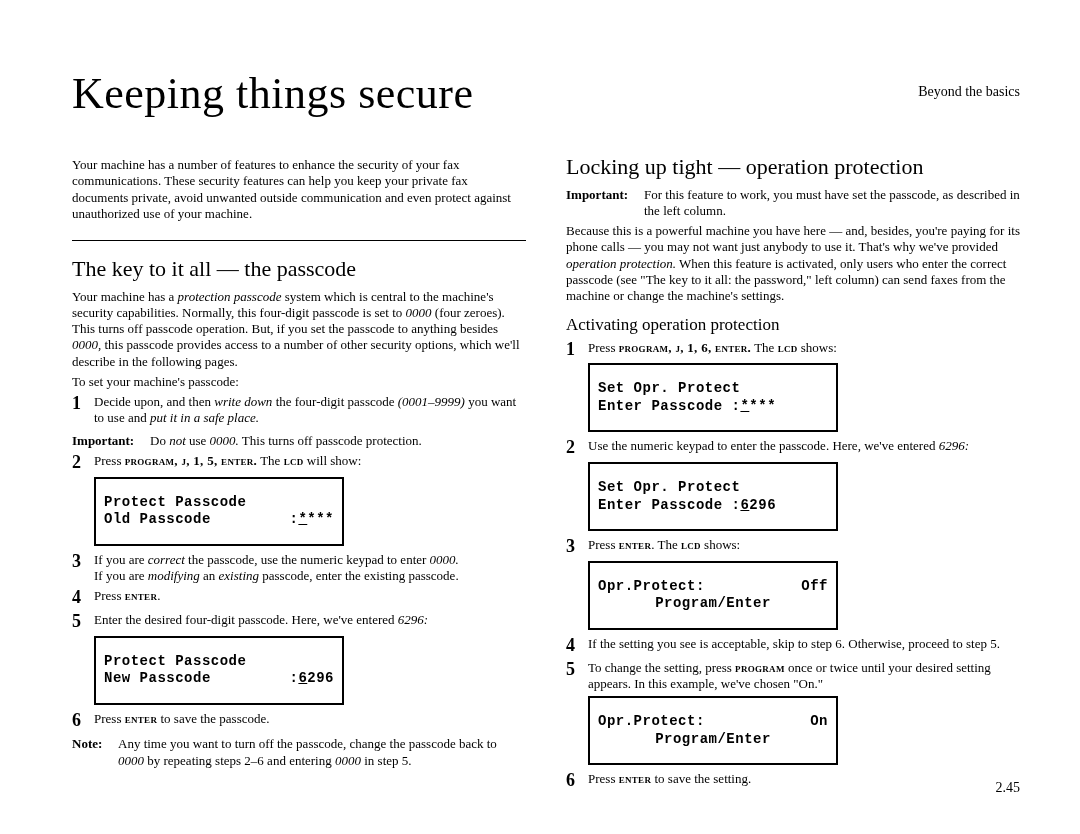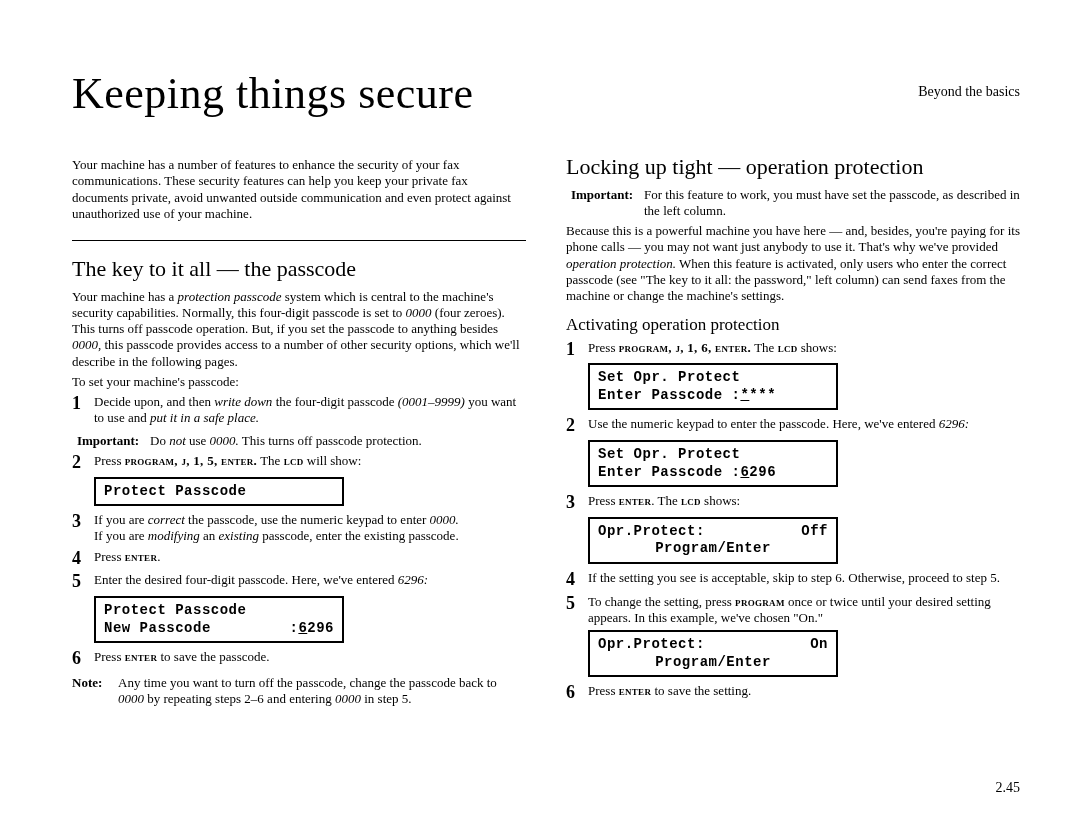--- a/index.html
+++ b/index.html
@@ -65,38 +65,38 @@
     width: 22px;
     flex: 0 0 22px;
     line-height: 1.1;
   }
   .step .body {
     flex: 1 1 auto;
   }
   .indented { margin-left: 40px; }
   .lcd {
     border: 2px solid #000;
-    padding: 4px 8px;
+    padding: 15px 8px;
     margin: 4px 0 6px 22px;
     width: 230px;
     font-family: "Courier New", monospace;
     font-weight: bold;
     font-size: 14px;
     line-height: 1.25;
     letter-spacing: 0.5px;
   }
   .lcd .row2 { display: flex; justify-content: space-between; }
   .lcd .center { text-align: center; }
   .lcd .u { text-decoration: underline; }
   .smallcaps { font-variant: small-caps; font-weight: bold; letter-spacing: 0.3px; margin-top: 40px; }
   em { font-style: italic; font-family: Liberation Serif, serif; }
   .note .label, .imp .label { font-weight: bold; }
   .note, .imp { display: flex; gap: 6px; margin: 6px 0 4px 0; }
   .note .label { width: 40px; flex: 0 0 40px; }
-  .imp .label { width: 72px; flex: 0 0 72px; text-align: center; }
+  .imp .label { width: 72px; flex: 0 0 72px; }
   .pagenum {
     position: absolute;
     right: 60px;
     bottom: 38px;
     font-size: 14px;
   }
 </style>
 </head>
 <body>
 
@@ -133,20 +133,24 @@
 
       <div class="step">
         <div class="num">2</div>
         <div class="body">
           <span>Press </span><span class="smallcaps">program, j, 1, 5, enter.</span><span> The </span><span class="smallcaps">lcd</span><span> will show:</span>
         </div>
       </div>
 
       <div class="lcd">
         <div>Protect Passcode</div>
+        <div class="row2">
+          <span>Old Passcode</span>
+          <span><span>:</span><span class="u">*</span><span>***</span></span>
+        </div>
       </div>
 
       <div class="step">
         <div class="num">3</div>
         <div class="body">
           <span>If you are </span><em>correct</em><span> the passcode, use the numeric keypad to enter </span><em>0000.</em><br>
           <span>If you are </span><em>modifying</em><span> an </span><em>existing</em><span> passcode, enter the existing passcode.</span>
         </div>
       </div>
 

